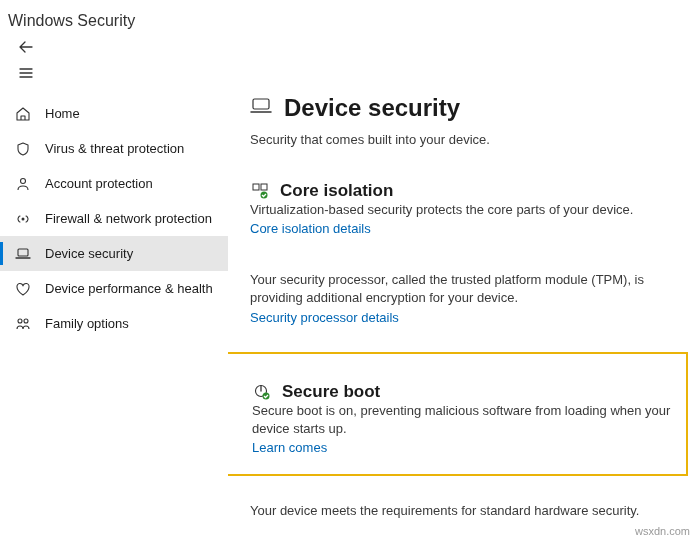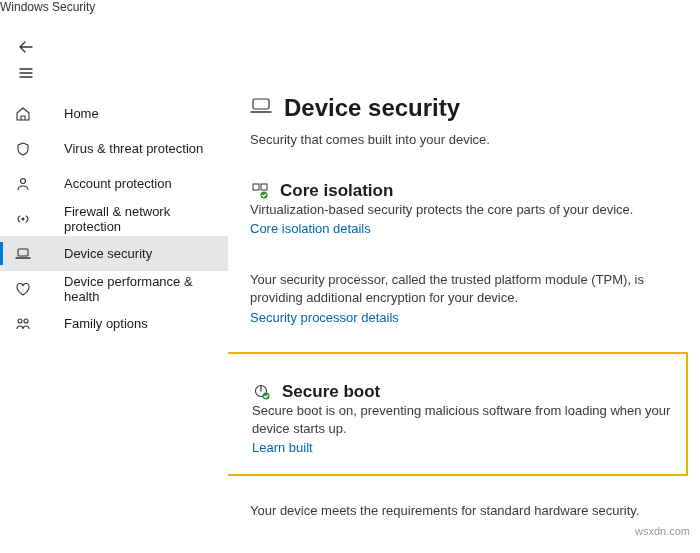--- a/index.html
+++ b/index.html
@@ -1,22 +1,22 @@
 <!DOCTYPE html>
 <html><head>
 <meta charset="utf-8">
 <style>
 * { margin:0; padding:0; box-sizing:border-box; font-family:"Segoe UI",Tahoma,sans-serif; }
 body { background:#fff; width:700px; height:553px; overflow:hidden; color:#1b1b1b; position:relative; }
-.titlebar { height:30px; padding:0 0; display:flex; align-items:flex-start; font-size:12px; color:#333; }
+.titlebar { height:30px; padding:0 8px; display:flex; align-items:flex-end; font-size:16px; color:#333; }
 .topnav { height:62px; padding:0 14px; display:flex; flex-direction:column; justify-content:space-around; padding-top:4px; padding-bottom:6px; }
 .icon-btn { width:24px; height:24px; display:flex; align-items:center; justify-content:center; color:#333; cursor:pointer; }
 .container { display:flex; height:461px; }
 .sidebar { width:228px; padding-top:4px; }
-.sidebar-item { height:35px; display:flex; align-items:center; padding-left:14px; gap:32px; font-size:13px; color:#1b1b1b; cursor:pointer; position:relative; }
+.sidebar-item { height:35px; display:flex; align-items:center; padding-left:14px; gap:13px; font-size:13px; color:#1b1b1b; cursor:pointer; position:relative; }
 .sidebar-item.active { background:#e6e6e6; }
 .sidebar-item.active::before { content:""; position:absolute; left:0; top:6px; bottom:6px; width:3px; background:#0078d4; }
 .sb-icon { width:18px; height:18px; display:flex; align-items:center; justify-content:center; color:#333; flex-shrink:0; }
 .main { flex:1; padding:0 14px 0 22px; overflow:auto; }
 h1 { font-size:24px; font-weight:600; margin-top:0; }
 .hrow { display:flex; align-items:center; gap:12px; margin-top:2px; }
 .sub { font-size:13px; color:#3a3a3a; margin-top:10px; }
 .section { margin-top:34px; }
 h2 { font-size:17px; font-weight:600; }
 .srow { display:flex; align-items:center; gap:10px; }
@@ -151,21 +151,21 @@
               <svg width="18" height="18" viewBox="0 0 18 18">
                 <circle cx="8" cy="8" r="5.5" stroke="#333" stroke-width="1.1" fill="none"></circle>
                 <path d="M8 3v5" stroke="#333" stroke-width="1.3" stroke-linecap="round"></path>
                 <circle cx="13" cy="13" r="3.5" fill="#2e8b2e"></circle>
                 <path d="M11 13l1.5 1.5L15 12" stroke="#fff" stroke-width="1.3" fill="none"></path>
               </svg>
             </span>
           <h2>Secure boot</h2>
         </div>
         <p class="desc">Secure boot is on, preventing malicious software from loading when your device starts up.</p>
-        <a class="link">Learn built</a>
+        <a class="link">Learn comes</a>
       </div>
     </div>
 
     <div class="footer-sec">
       <p class="desc">Your device meets the requirements for standard hardware security.</p>
 
     </div>
   </div>
 </div>
 

